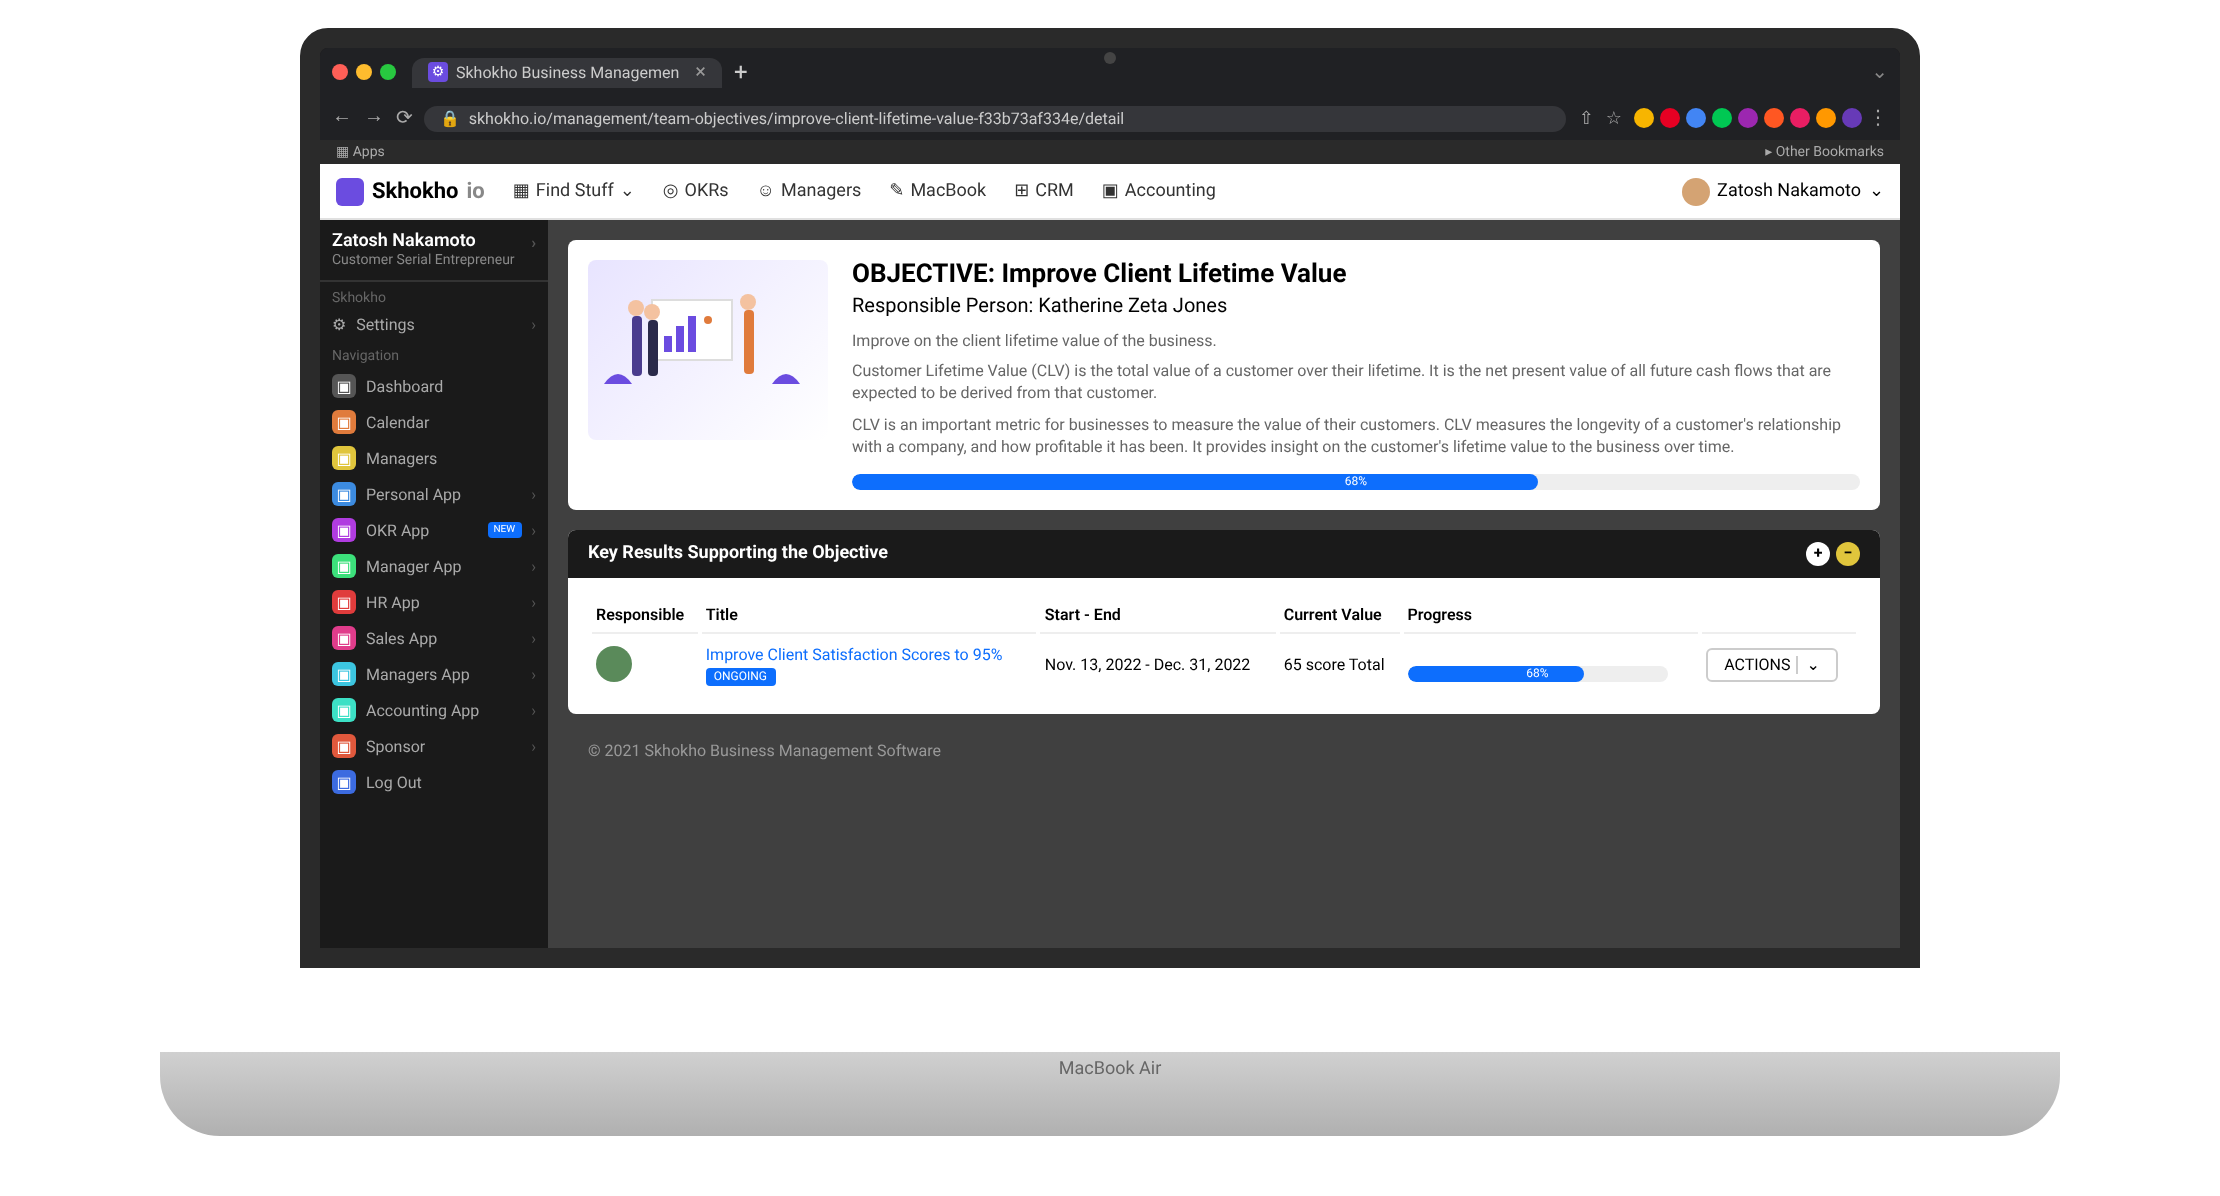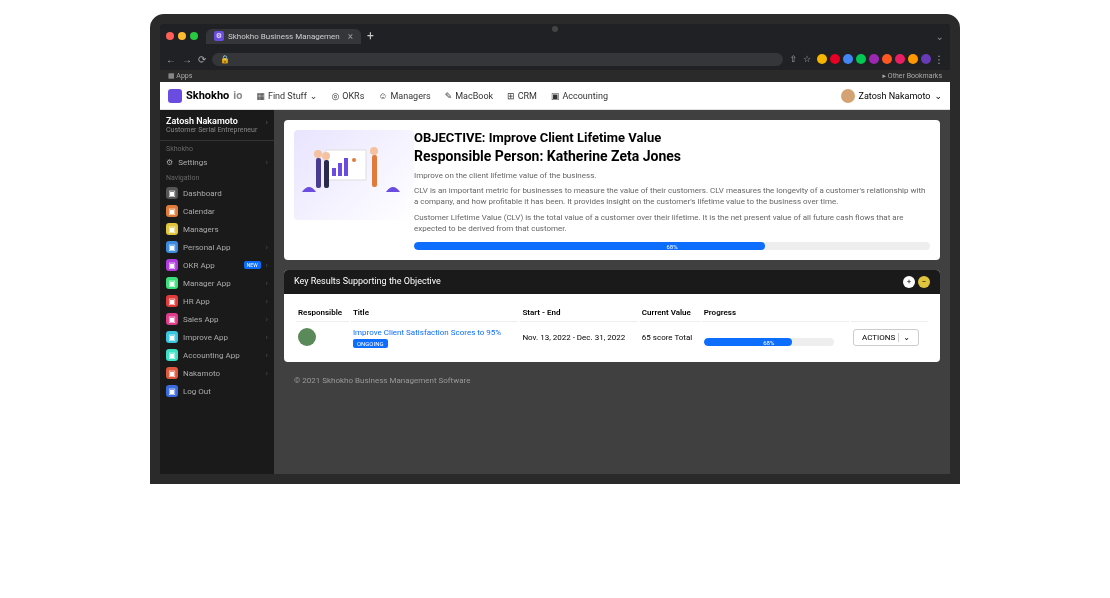--- a/index.html
+++ b/index.html
@@ -37,32 +37,32 @@
 .profile-name{color:#fff;font-size:9px;font-weight:600;display:flex;justify-content:space-between;align-items:center}
 .profile-role{font-size:7px;color:#888}
 .side-section{padding:4px 6px 2px;font-size:7px;color:#666}
 .side-item{display:flex;align-items:center;gap:5px;padding:3px 6px;cursor:pointer;position:relative}
 .side-icon{width:12px;height:12px;border-radius:3px;display:flex;align-items:center;justify-content:center;font-size:8px;color:#fff}
 .side-label{flex:1}
 .chev{color:#555;font-size:8px}
 .badge-new{background:#0d6efd;color:#fff;font-size:5px;padding:1px 3px;border-radius:2px}
 .main{flex:1;overflow-y:auto;padding:10px}
 .card{background:#fff;border-radius:4px;padding:10px;margin-bottom:10px}
-.obj-card{display:flex;}
+.obj-card{display:flex;gap:12px}
 .illust{width:120px;height:90px;background:linear-gradient(135deg,#e8e4ff,#fff);border-radius:4px;display:flex;align-items:center;justify-content:center;font-size:7px;color:#999}
 .obj-content{flex:1}
 .obj-title{font-size:13px;font-weight:700;margin-bottom:3px}
 .obj-dates{font-size:8px;margin-bottom:4px}
-.obj-person{font-size:14px;font-weight:700;margin-bottom:6px}
+.obj-person{font-size:10px;font-weight:400;margin-bottom:6px}
 .obj-desc{font-size:8px;color:#666;margin-bottom:4px;line-height:1.4}
 .progress-bar{height:8px;background:#eee;border-radius:4px;margin-top:8px;position:relative;overflow:hidden}
 .progress-fill{height:100%;background:#0d6efd;border-radius:4px}
 .progress-label{position:absolute;left:50%;top:50%;transform:translate(-50%,-50%);font-size:6px;color:#fff}
 .kr-card{padding:0}
-.kr-header{background:#1a1a1a;color:#fff;padding:6px 10px;font-size:9px;font-weight:400;display:flex;justify-content:space-between;border-radius:4px 4px 0 0}
+.kr-header{background:#1a1a1a;color:#fff;padding:6px 10px;font-size:9px;font-weight:700;display:flex;justify-content:space-between;align-items:center;border-radius:4px 4px 0 0}
 .kr-controls{display:flex;gap:3px}
 .kr-ctrl{width:12px;height:12px;border-radius:50%;display:flex;align-items:center;justify-content:center;font-size:8px}
 .kr-body{padding:8px 10px}
 .kr-table{width:100%;font-size:8px}
 .kr-table th{text-align:left;font-weight:600;padding:4px 2px;border-bottom:1px solid #eee}
 .kr-table td{padding:4px 2px;vertical-align:middle}
 .kr-avatar{width:18px;height:18px;background:#5a8a5a;border-radius:50%;display:inline-block}
 .kr-link{color:#0d6efd;}
 .kr-status{display:inline-block;background:#0d6efd;color:#fff;font-size:6px;padding:1px 4px;border-radius:2px;margin-top:2px}
 .kr-progress{width:130px}
@@ -94,20 +94,21 @@
         <span style="color:#888;font-size:10px">⌄</span>
       </div>
       <div class="addr-bar">
         <div class="nav-icons">
           <span>←</span>
           <span>→</span>
           <span>⟳</span>
         </div>
         <div class="url-box">
           <span>🔒</span>
+          <span>skhokho.io/management/team-objectives/improve-client-lifetime-value-f33b73af334e/detail</span>
         </div>
         <span style="color:#aaa;font-size:9px">⇧</span>
         <span style="color:#aaa;font-size:9px">☆</span>
         <div class="ext-icons">
           <div class="ext-icon" style="background:#f7b500"></div>
           <div class="ext-icon" style="background:#e60023"></div>
           <div class="ext-icon" style="background:#4285f4"></div>
           <div class="ext-icon" style="background:#00c853"></div>
           <div class="ext-icon" style="background:#9c27b0"></div>
           <div class="ext-icon" style="background:#ff5722"></div>
@@ -213,31 +214,31 @@
                 <span class="side-label">HR App</span>
                 <span class="chev">›</span>
               </div>
               <div class="side-item">
                 <div class="side-icon" style="background:#e03c8b">▣</div>
                 <span class="side-label">Sales App</span>
                 <span class="chev">›</span>
               </div>
               <div class="side-item">
                 <div class="side-icon" style="background:#3cc5e0">▣</div>
-                <span class="side-label">Improve App</span>
+                <span class="side-label">Managers App</span>
                 <span class="chev">›</span>
               </div>
               <div class="side-item">
                 <div class="side-icon" style="background:#3ce0c5">▣</div>
                 <span class="side-label">Accounting App</span>
                 <span class="chev">›</span>
               </div>
               <div class="side-item">
                 <div class="side-icon" style="background:#e0583c">▣</div>
-                <span class="side-label">Nakamoto</span>
+                <span class="side-label">Sponsor</span>
                 <span class="chev">›</span>
               </div>
               <div class="side-item">
                 <div class="side-icon" style="background:#3c6be0">▣</div>
                 <span class="side-label">Log Out</span>
               </div>
             </div>
         </div>
 
         <div class="main">
@@ -260,22 +261,22 @@
               </svg>
             </div>
             <div class="obj-content">
               <div class="obj-title">
                 <span>OBJECTIVE:</span> <span>Improve Client Lifetime Value</span>
               </div>
               <div class="obj-person">
                 <span>Responsible Person:</span> <span>Katherine Zeta Jones</span>
               </div>
               <div class="obj-desc">Improve on the client lifetime value of the business.</div>
+              <div class="obj-desc">Customer Lifetime Value (CLV) is the total value of a customer over their lifetime. It is the net present value of all future cash flows that are expected to be derived from that customer.</div>
               <div class="obj-desc">CLV is an important metric for businesses to measure the value of their customers. CLV measures the longevity of a customer's relationship with a company, and how profitable it has been. It provides insight on the customer's lifetime value to the business over time.</div>
-              <div class="obj-desc">Customer Lifetime Value (CLV) is the total value of a customer over their lifetime. It is the net present value of all future cash flows that are expected to be derived from that customer.</div>
               <div class="progress-bar">
                 <div class="progress-fill" style="width:68%"></div>
                 <div class="progress-label">68%</div>
               </div>
             </div>
           </div>
 
           <div class="card kr-card">
             <div class="kr-header">
               <span>Key Results Supporting the Objective</span>
@@ -321,13 +322,14 @@
                 </tbody>
               </table>
             </div>
           </div>
 
           <div class="footer">© 2021 Skhokho Business Management Software</div>
         </div>
       </div>
     </div>
   </div>
+  <div class="base">MacBook Air</div>
 </div>
 
 </body></html>

